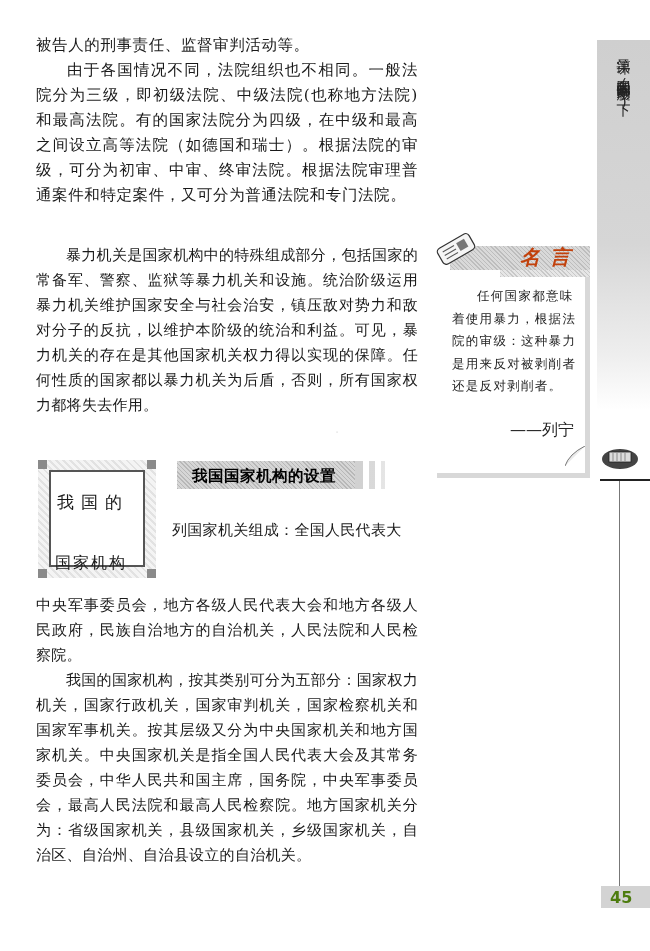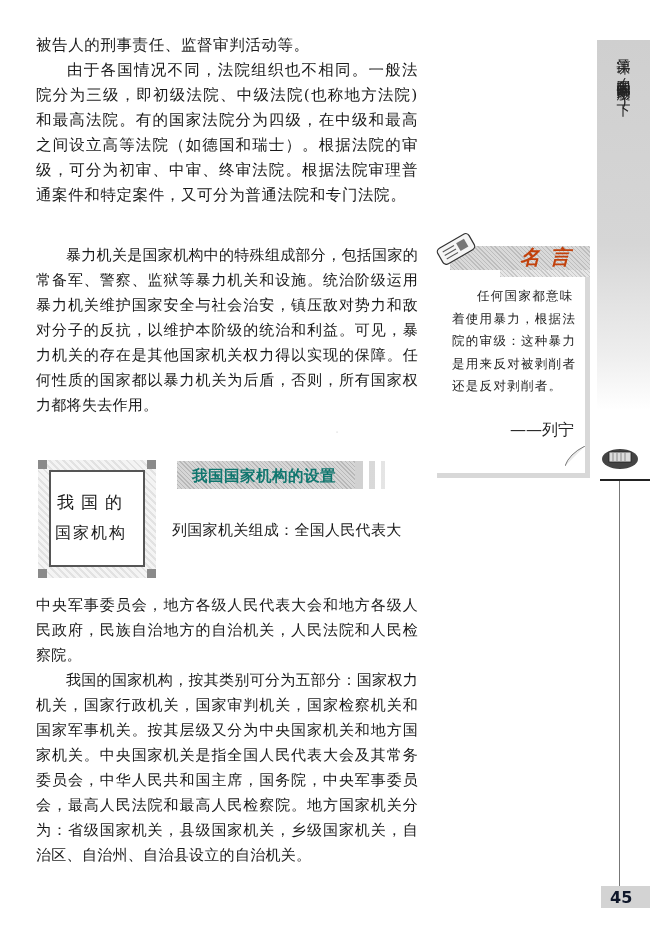--- a/index.html
+++ b/index.html
@@ -65,57 +65,57 @@
   }
   .tv-icon { position: absolute; left: 601px; top: 448px; width: 38px; height: 22px; }
   .rule-h { position: absolute; left: 600px; top: 479px; width: 50px; height: 2px; background: #222; }
   .rule-v { position: absolute; left: 619px; top: 481px; width: 1px; height: 405px; background: #777; }
   .page-num-bg {
     position: absolute; left: 601px; top: 886px; width: 49px; height: 22px;
     background: #d3d3d3;
   }
   .page-num {
     position: absolute; left: 610px; top: 888px; font-size: 16px; font-weight: bold;
-    font-family: "DejaVu Sans", "Liberation Sans", sans-serif; color: #0f172a;
+    font-family: "DejaVu Sans", "Liberation Sans", sans-serif; color: #4d7c0f;
   }
 
   
   .section-frame {
     position: absolute; left: 38px; top: 460px; width: 118px; height: 118px;
     background: repeating-linear-gradient(45deg, #e2e2e2 0 2px, #f4f4f4 2px 5px);
   }
   .section-frame .corner {
     position: absolute; width: 9px; height: 9px; background: #8a8a8a;
   }
   .section-inner {
     position: absolute; left: 49px; top: 470px; width: 96px; height: 97px;
     background: #fff; border: 2px solid #555; box-sizing: border-box;
   }
   .section-label-1 {
     position: absolute; left: 57px; top: 485px; width: 82px;
     font-size: 17px; letter-spacing: 7px; font-weight: normal; margin-top: 6px;
   }
   .section-label-2 {
-    position: absolute; left: 55px; top: 523px; width: 86px;
+    position: absolute; left: 55px; top: 553px; width: 86px;
     font-family: "DejaVu Sans", "Liberation Sans", sans-serif;
     font-size: 16px; letter-spacing: 2px;
   }
   .subhead-bg {
     position: absolute; left: 177px; top: 461px; width: 178px; height: 28px;
     background: repeating-linear-gradient(45deg, #b8b8b8 0 1px, #d6d6d6 1px 3px);
   }
   .subhead-fade {
     position: absolute; left: 355px; top: 461px; width: 40px; height: 28px;
     background:
       linear-gradient(90deg, #c9c9c9 0 8px, transparent 8px 14px, #d2d2d2 14px 20px, transparent 20px 26px, #e0e0e0 26px 30px, transparent 30px);
     opacity: 0.85;
   }
   .subhead {
     position: absolute; left: 192px; top: 466px; font-size: 15.5px; font-weight: bold; letter-spacing: 0.5px;
-    font-family: Liberation Mono, monospace; color: #0f766e;
+    font-family: Liberation Mono, monospace; color: #000000;
   }
   .bleed {
     position: absolute; color: #e8e8e8; font-size: 13px; pointer-events: none;
   }
 </style>
 </head>
 <body>
 
 <div class="side-tab"></div>
 <div class="side-tab-text">

